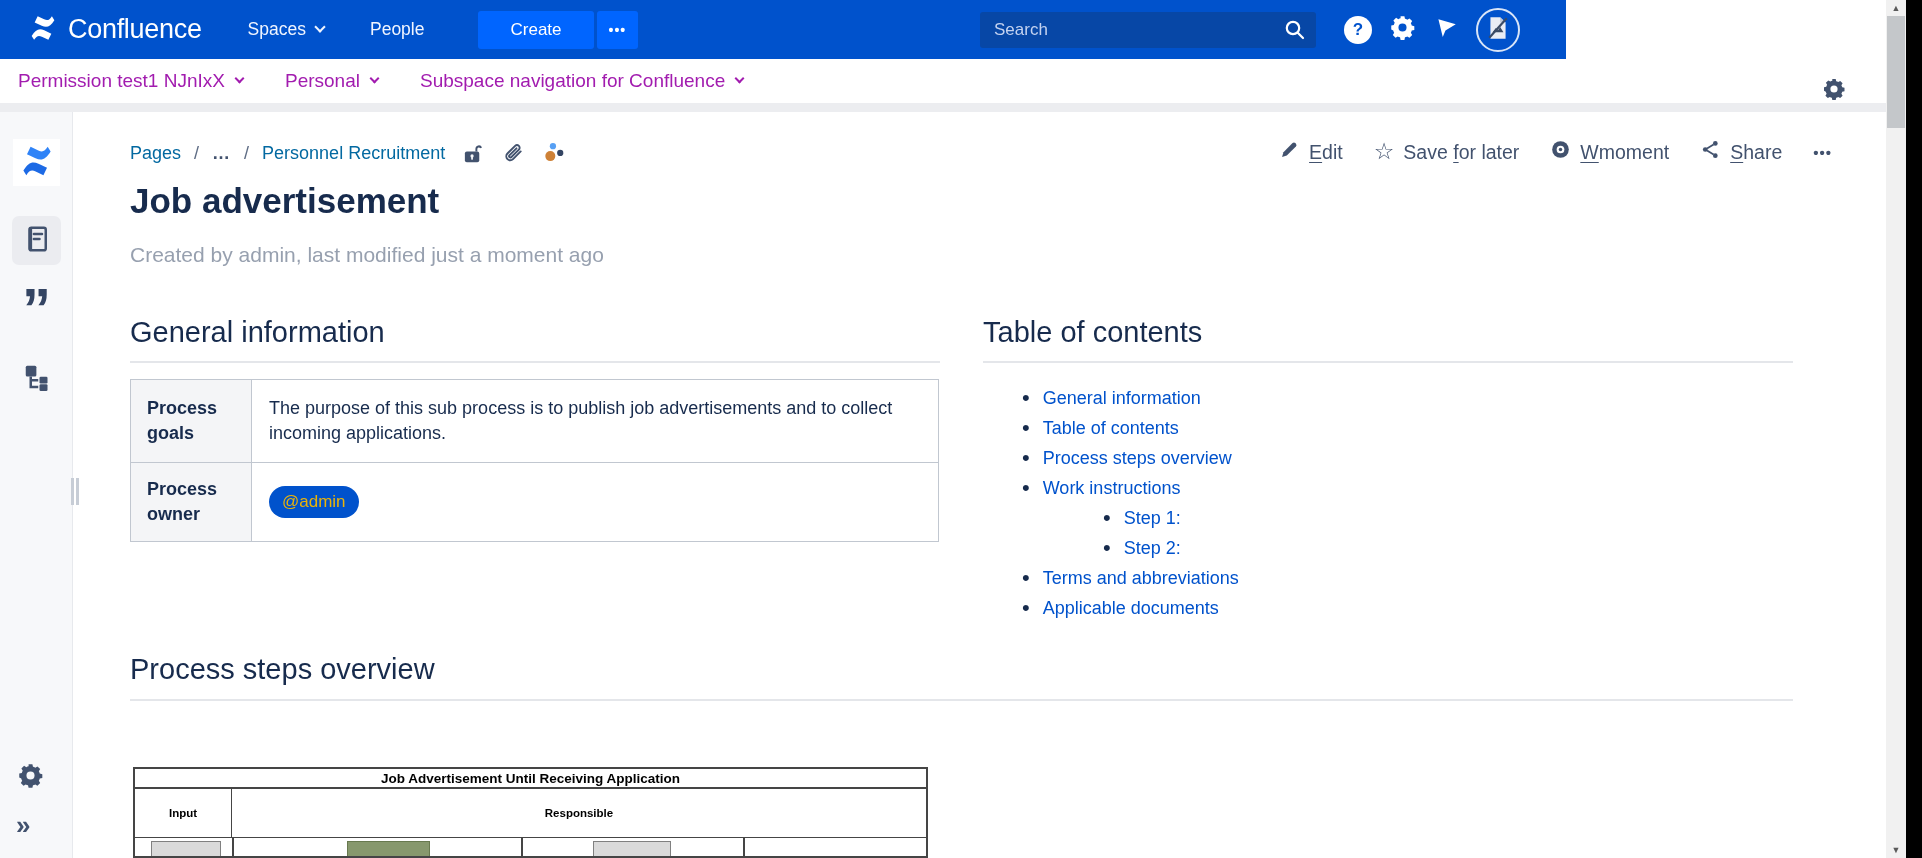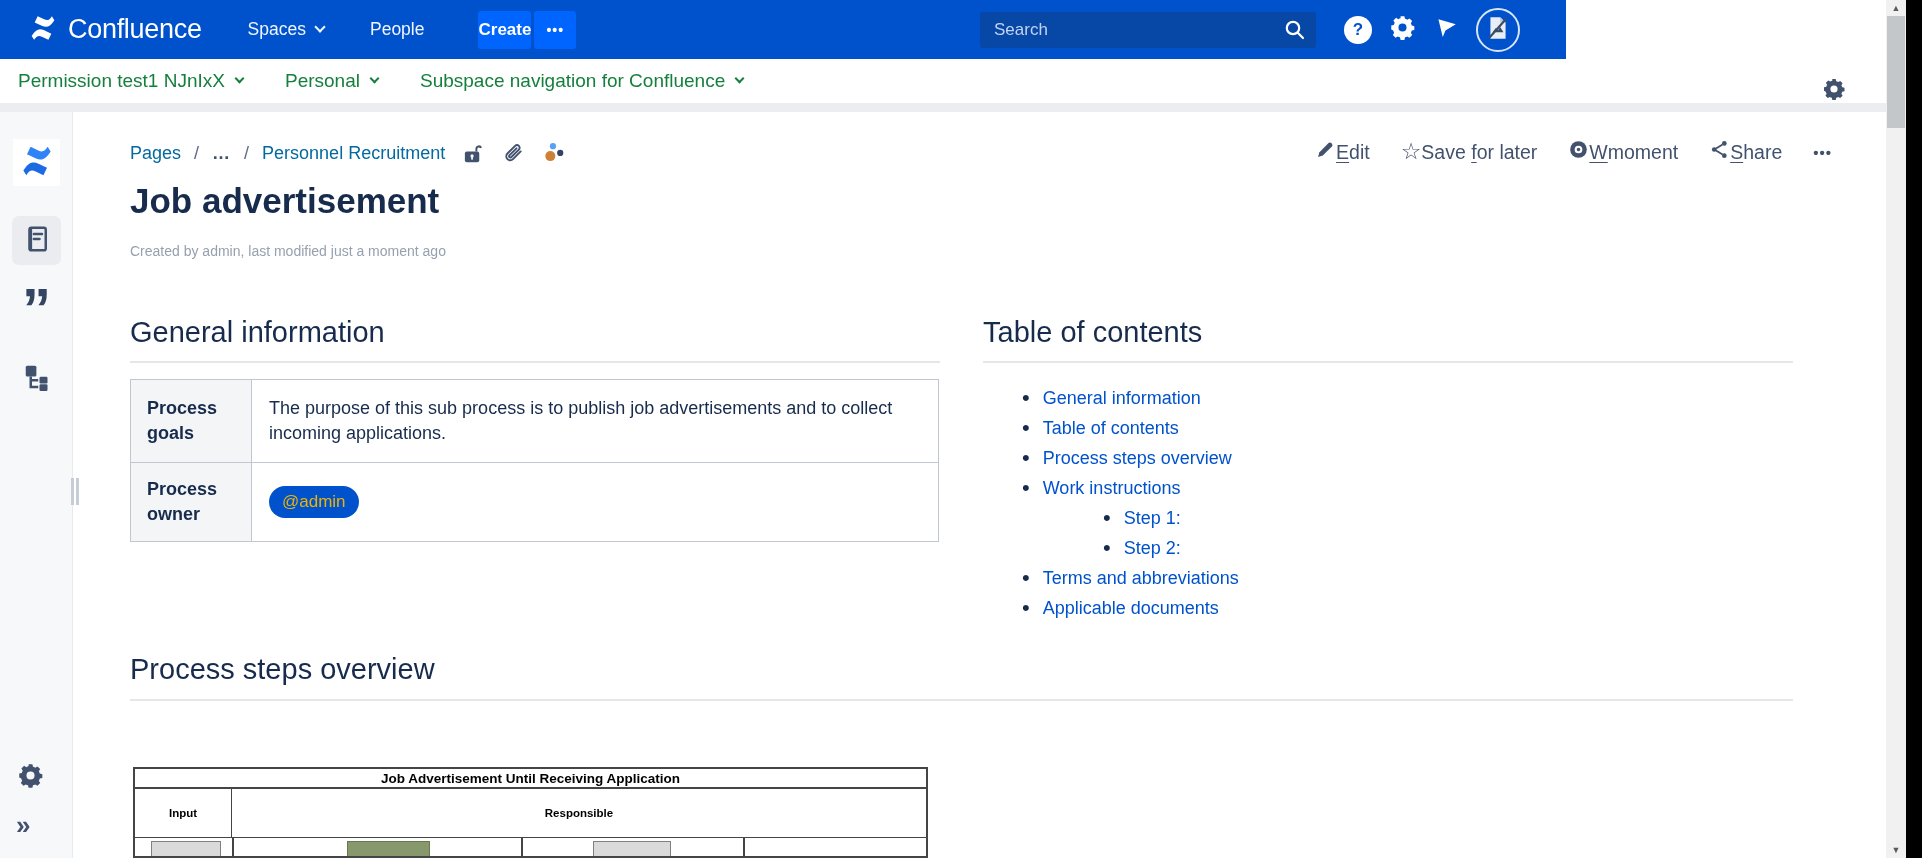--- a/index.html
+++ b/index.html
@@ -11,38 +11,38 @@
   
   .topnav{position:absolute;left:0;top:0;width:1566px;height:59px;background:#0052CC;
           display:flex;align-items:center;padding-left:28px;color:#fff;}
   .brand{display:flex;align-items:center;gap:10px;cursor:pointer;}
   .brand-name{font-size:27px;font-weight:500;letter-spacing:-.3px;}
   .nav-item{font-size:17.5px;margin-left:46px;display:flex;align-items:center;gap:10px;color:#F0F5FF;cursor:pointer;}
   .chev{width:8px;height:8px;border-right:2px solid currentColor;border-bottom:2px solid currentColor;
         transform:rotate(45deg);margin-top:-5px;}
   .chev.sm{width:7px;height:7px;}
   .create-btn{margin-left:54px;background:#0065FF;border:none;color:#fff;font-family:inherit;
-              font-size:17px;font-weight:700;padding:9px 0;border-radius:3px;cursor:pointer;}
+              font-size:17px;font-weight:400;padding:9px 32px;border-radius:3px;cursor:pointer;}
   .more-btn{margin-left:3px;background:#0065FF;border:none;color:#fff;font-size:14px;font-weight:700;
             letter-spacing:1px;padding:11px 12px;border-radius:3px;cursor:pointer;}
   .nav-right{margin-left:auto;display:flex;align-items:center;padding-right:46px;}
   .search-wrap{position:relative;width:336px;height:36px;margin-right:20px;}
   .search-input{width:100%;height:100%;background:#0747A6;border:none;border-radius:3px;color:#fff;
                 padding:0 42px 0 14px;font-size:17px;font-family:inherit;outline:none;}
   .search-input::placeholder{color:#C3D2F0;opacity:1;}
   .search-ic{position:absolute;right:9px;top:6px;}
   .icon-btn{width:44px;height:44px;display:flex;align-items:center;justify-content:center;cursor:pointer;}
   .help-badge{width:28px;height:28px;border-radius:50%;background:#fff;color:#0052CC;font-weight:700;
               font-size:17px;display:flex;align-items:center;justify-content:center;}
   .avatar{width:44px;height:44px;border-radius:50%;border:2px solid rgba(255,255,255,.85);
           display:flex;align-items:center;justify-content:center;margin-left:8px;cursor:pointer;}
 
   
   .spacebar{position:absolute;left:0;top:59px;width:1906px;height:44px;background:#fff;
-            display:flex;align-items:center;gap:42px;padding-left:18px;color:#15803d;font-size:19px;}
+            display:flex;align-items:center;gap:42px;padding-left:18px;color:#a21caf;font-size:19px;}
   .sb-item{display:flex;align-items:center;gap:11px;cursor:pointer;}
   .spacebar-gear{position:absolute;left:1822px;top:77px;cursor:pointer;}
   .strip{position:absolute;left:0;top:103px;width:1888px;height:9px;background:#ECEDF0;}
 
   
   .sidebar{position:absolute;left:0;top:112px;width:73px;height:746px;background:#F7F8FA;border-right:1px solid #E7E9ED;}
   .logo-tile{position:absolute;left:13px;top:27px;width:47px;height:47px;background:#fff;
              display:flex;align-items:center;justify-content:center;cursor:pointer;}
   .side-sel{position:absolute;left:12px;top:104px;width:49px;height:49px;background:#EBECF0;border-radius:7px;
             display:flex;align-items:center;justify-content:center;cursor:pointer;}
@@ -55,28 +55,28 @@
   .resize-grip i{display:block;width:3px;height:27px;background:#C7CDD6;}
 
   
   .crumbs{position:absolute;left:130px;top:140px;height:26px;display:flex;align-items:center;gap:13px;font-size:18px;}
   .crumb-link{color:#0369a1;cursor:pointer;}
   .crumb-sep{color:#5E6C84;}
   .crumb-ellipsis{color:#42526E;font-weight:700;cursor:pointer;letter-spacing:1px;}
   .crumb-ic{margin-left:4px;display:flex;align-items:center;cursor:pointer;}
   .pageactions{position:absolute;top:139px;right:74px;display:flex;align-items:center;gap:31px;
                color:#42526E;font-size:19.5px;}
-  .pa-item{display:flex;align-items:center;cursor:pointer;}
+  .pa-item{display:flex;align-items:center;gap:9px;cursor:pointer;}
   .pa-key{text-decoration:underline;text-underline-offset:2.5px;}
   .pa-star{font-size:23px;line-height:1;margin-top:-2px;}
   .pa-more{font-size:15px;font-weight:700;letter-spacing:1px;cursor:pointer;}
 
   
   .page-title{position:absolute;left:130px;top:181px;margin:0;font-size:35px;font-weight:600;color:#172B4D;}
-  .byline{position:absolute;left:130px;top:243px;font-size:14px;color:#97A0AF;}
+  .byline{position:absolute;left:130px;top:243px;font-size:21px;color:#97A0AF;}
   .sec-h{position:absolute;margin:0;font-size:29px;font-weight:500;color:#172B4D;}
   .rule{position:absolute;height:2px;background:#E4E6EA;}
 
   .info-table{position:absolute;left:130px;top:379px;width:809px;border-collapse:collapse;color:#172B4D;}
   .info-table th,.info-table td{border:1px solid #C1C7D0;font-size:18px;text-align:left;vertical-align:middle;}
   .info-table th{background:#F4F5F7;width:121px;font-weight:700;padding:12px 16px;line-height:1.38;}
   .info-table td{padding:12px 17px;line-height:1.38;}
   .cell-text{display:inline-block;max-width:624px;}
   .mention{display:inline-block;background:#0052CC;color:#eab308;border-radius:20px;padding:4px 13px;
            font-size:17px;cursor:pointer;}

